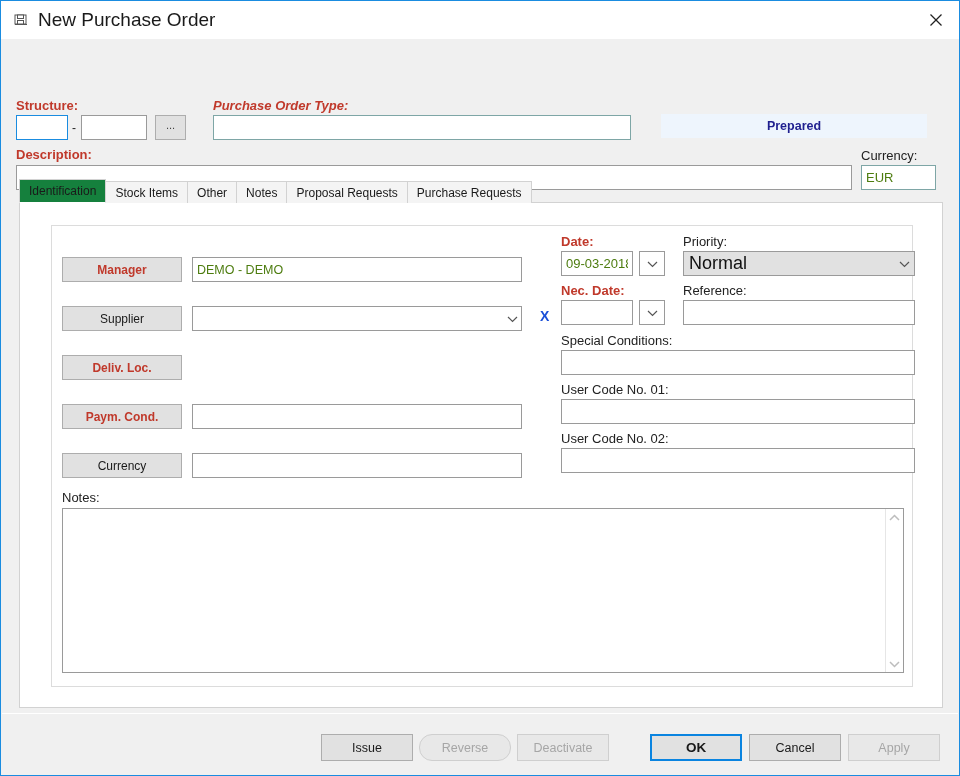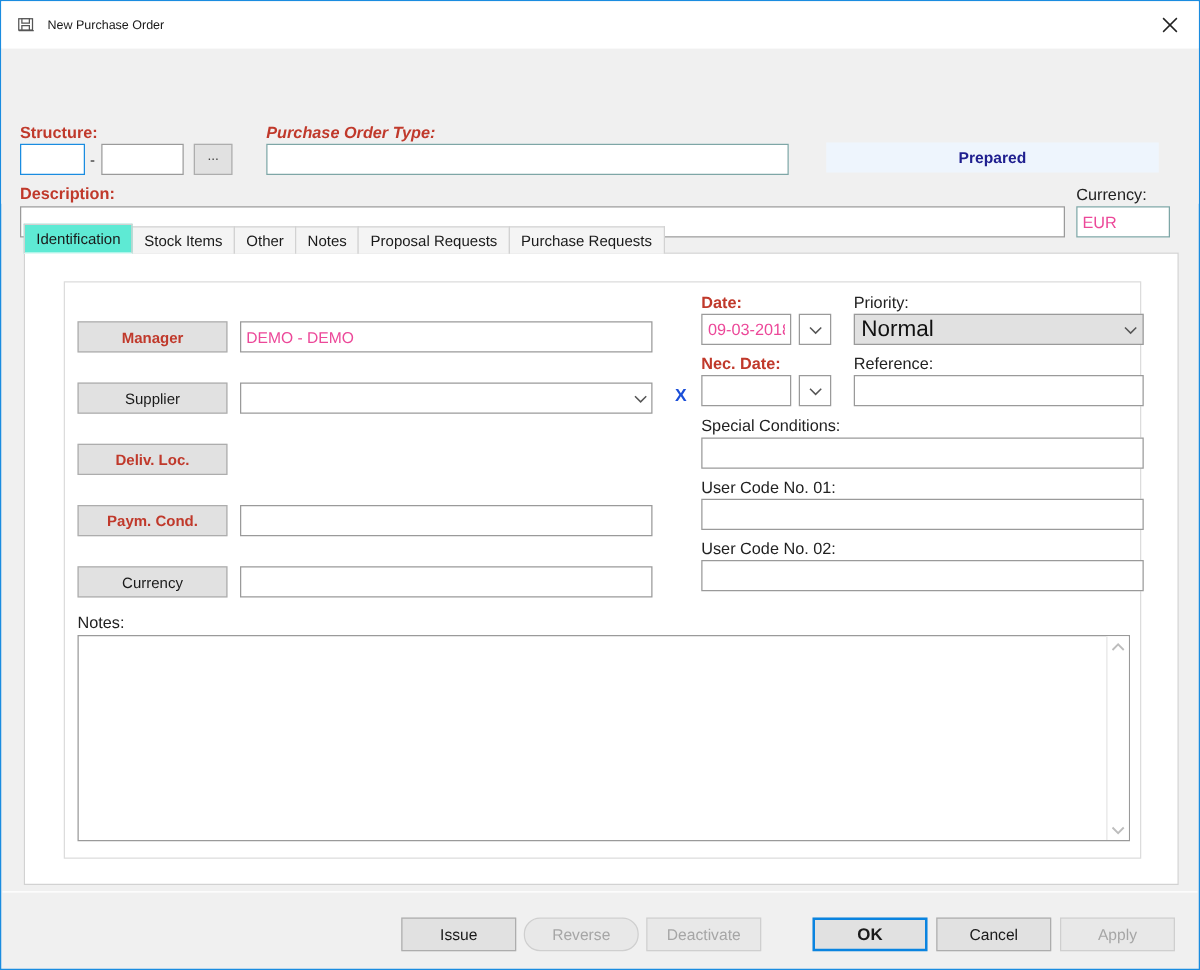--- a/index.html
+++ b/index.html
@@ -40,21 +40,21 @@
   .title-icon {
     margin-left: 11px;
     width: 18px;
     height: 18px;
     display: flex;
     align-items: center;
     justify-content: center;
   }
   .title-text {
     margin-left: 8px;
-    font-size: 10px;
+    font-size: 19px;
     color: #1a1a1a;
     font-family: "Liberation Sans", sans-serif;
   }
   .close-btn {
     position: absolute;
     right: 0; top: 0;
     width: 46px;
     height: 37px;
     display: flex;
     align-items: center;
@@ -78,21 +78,21 @@
   .lbl-req {
     font-weight: bold;
     color: #c0392b;
   }
   .fld {
     box-sizing: border-box;
     background: #ffffff;
     border: 1px solid #9a9a9a;
     font-family: "Liberation Sans", sans-serif;
     font-size: 12.5px;
-    color: #ec4899;
+    color: #4d7c0f;
     padding: 4px 4px;
     outline: none;
     line-height: normal;
   }
   .fld-teal { border: 1px solid #7ea6a6; }
   .fld-focus { border: 1px solid #1a8ce0; }
 
   #structure-label { position: absolute; left: 15px; top: 59px; }
   #structure-field-1 { position: absolute; left: 15px; top: 76px; width: 52px; height: 25px; }
   #structure-dash { position: absolute; left: 71px; top: 82px; font-size: 12px; color: #222; }
@@ -141,21 +141,21 @@
     font-size: 12px;
     color: #1a1a1a;
     background: #f4f4f4;
     border: 1px solid #d2d2d2;
     border-bottom: none;
     margin-right: -1px;
     cursor: pointer;
     font-family: "Liberation Sans", sans-serif;
   }
   .tab.active {
-    background: #5eead4;
+    background: #15803d;
     height: 24px;
     border: 1px solid #d2d2d2;
     border-bottom: 1px solid #ffffff;
     z-index: 2;
   }
 
   
   .tab-body {
     position: absolute;
     left: 18px; top: 201px;

